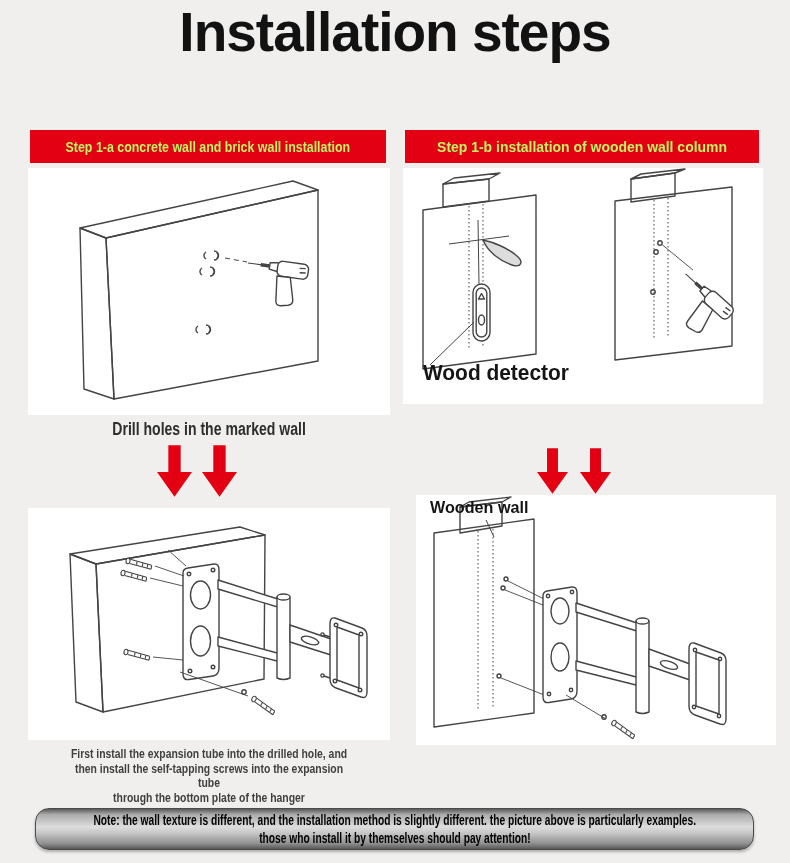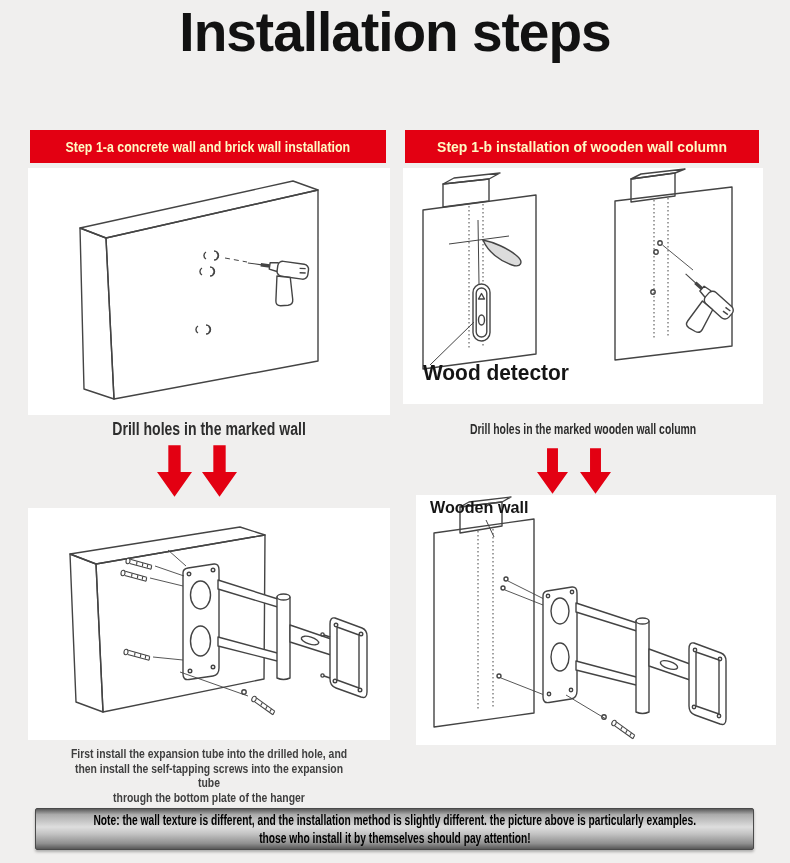--- a/index.html
+++ b/index.html
@@ -11,21 +11,21 @@
     font-family:Liberation Sans, sans-serif;
   }
   .abs { position:absolute; }
   .sq { display:inline-block; white-space:nowrap; }
 
   .title {
     left:0; top:18; width:790px; text-align:center;
     font-size:55px; font-weight:bold; color:#121212; letter-spacing:-1px;
   }
   .hdr {
-    height:33px; background:var(--red); color:#fef9c3;
+    height:33px; background:var(--red); color:#bef264;
     display:flex; align-items:center; justify-content:center;
     font-weight:bold; font-size:15.5px;
   }
   #hdr-left  { left:30px;  top:130px; width:356px; }
   #hdr-right { left:405px; top:130px; width:354px; }
   #hdr-left .sq  { transform:scaleX(0.80); }
   #hdr-right .sq { transform:scaleX(0.90); }
 
   .card { background:#ffffff; }
   #card-tl { left:28px;  top:168px; width:362px; height:247px; }
@@ -52,21 +52,21 @@
     transform:scaleX(0.80);
   }
   #cap-br {
     left:403px; top:765px; width:360px; text-align:center;
     font-size:9px; font-weight:600; color:#5a5a5a;
   }
   #cap-br .sq { transform:scaleX(0.68); }
 
   #note {
     left:35px; top:808px; width:719px; height:42px;
-    border-radius:2px; border:1px solid #4a4a4a;
+    border-radius:14px; border:1px solid #4a4a4a;
     background:linear-gradient(180deg,#5a5a5a 0%,#ababab 14%,#dedede 45%,#c3c3c3 62%,#909090 86%,#585858 100%);
     box-shadow:0 2px 3px rgba(0,0,0,0.28);
     display:flex; flex-direction:column; align-items:center; justify-content:center;
   }
   #note .line { font-size:14px; font-weight:bold; color:#000; line-height:18px; white-space:nowrap; transform:scaleX(0.73); }
 </style>
 </head>
 <body>
 
 <svg width="0" height="0" style="position:absolute" aria-hidden="true">
@@ -160,23 +160,20 @@
         <circle cx="250" cy="124" r="2.2"></circle>
         <line x1="259.5" y1="77" x2="290" y2="102" stroke-width="0.9"></line>
         <use href="#drill" transform="translate(288,100) rotate(42)"></use>
       </g>
     </svg>
     <div class="inlabel" id="wood-detector-label">Wood detector</div>
   </div>
 
   <div class="abs mid-caption" id="caption-left">
     <span class="sq">Drill holes in the marked wall</span>
-  </div>
-  <div class="abs mid-caption" id="caption-right">
-    <span class="sq">Drill holes in the marked wooden wall column</span>
   </div>
 
   <div class="abs arrow" style="left:157px; top:445px;">
     <svg width="35" height="52" viewBox="0 0 34 50">
         <use href="#down-arrow"></use>
       </svg>
   </div>
   <div class="abs arrow" style="left:202px; top:445px;">
     <svg width="35" height="52" viewBox="0 0 34 50">
         <use href="#down-arrow"></use>

